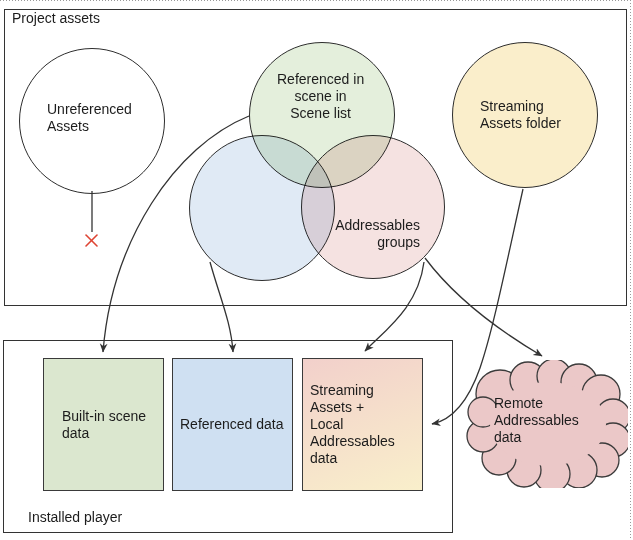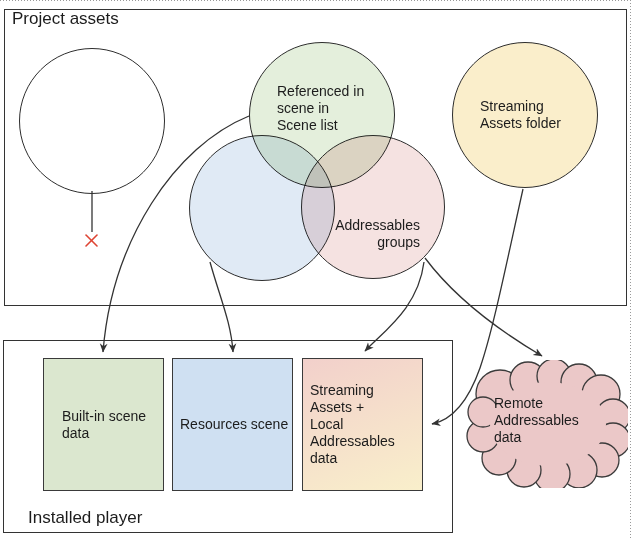--- a/index.html
+++ b/index.html
@@ -19,21 +19,21 @@
   .pbox.builtin{left:43px;}
   .pbox.resources{left:172px;}
   .pbox.streamloc{left:302px;}
   .circle{position:absolute;border-radius:50%;border:1.3px solid #2d2d2d;box-sizing:border-box;mix-blend-mode:multiply;}
   .circle.unref{left:19px;top:48px;width:146px;height:146px;}
   .circle.refd{left:249px;top:42px;width:146px;height:146px;}
   .circle.resf{left:189px;top:135px;width:146px;height:146px;}
   .circle.addr{left:301px;top:135px;width:144px;height:144px;}
   .circle.strm{left:452px;top:42px;width:146px;height:146px;}
   .lbl{position:absolute;white-space:pre-line;}
-  .lbl.title{font-size:17px;}
+  .lbl.title{font-size:14px;}
   .svg-abs{position:absolute;left:0;top:0;pointer-events:none;}
   .cloud-svg{position:absolute;left:466px;top:360px;}
 </style>
 </head>
 <body>
 
 <div class="canvas">
 
   <div class="dotted-top"></div>
   <div class="dotted-right"></div>
@@ -67,31 +67,33 @@
       <circle cx="33" cy="98" r="17"></circle>
       <circle cx="17" cy="76" r="16"></circle>
       <circle cx="17" cy="52" r="15"></circle>
       <ellipse cx="82" cy="64" rx="58" ry="42" stroke="none"></ellipse>
     </g>
   </svg>
 
   <div class="lbl title" style="left:12px;top:10px;">Project assets</div>
   <div class="lbl title" style="left:28px;top:509px;">Installed player</div>
 
-  <div class="lbl" style="left:277px;top:83px;">Referenced in
+  <div class="lbl" style="left:47px;top:101px;">Unreferenced
+Assets</div>
+  <div class="lbl" style="left:277px;top:71px;text-align:center;">Referenced in
 scene in
 Scene list</div>
   <div class="lbl" style="left:280px;top:217px;width:140px;text-align:right;">Addressables
 groups</div>
   <div class="lbl" style="left:480px;top:98px;">Streaming
 Assets folder</div>
 
   <div class="lbl" style="left:62px;top:408px;">Built-in scene
 data</div>
-  <div class="lbl" style="left:180px;top:416px;">Resources scene</div>
+  <div class="lbl" style="left:180px;top:416px;">Referenced data</div>
   <div class="lbl" style="left:310px;top:382px;">Streaming
 Assets +
 Local
 Addressables
 data</div>
   <div class="lbl" style="left:494px;top:395px;">Remote
 Addressables
 data</div>
 
   <svg class="svg-abs" width="633" height="540" viewBox="0 0 633 540">

